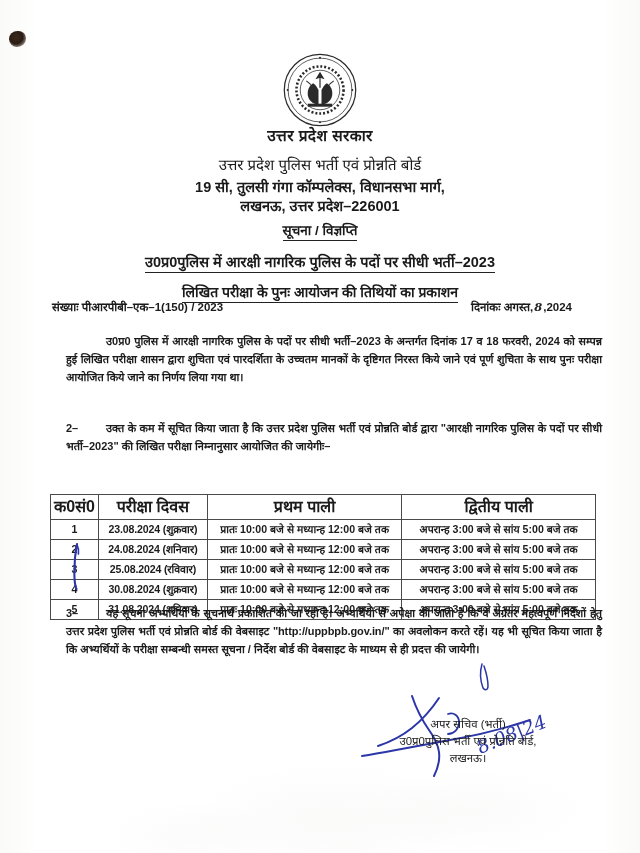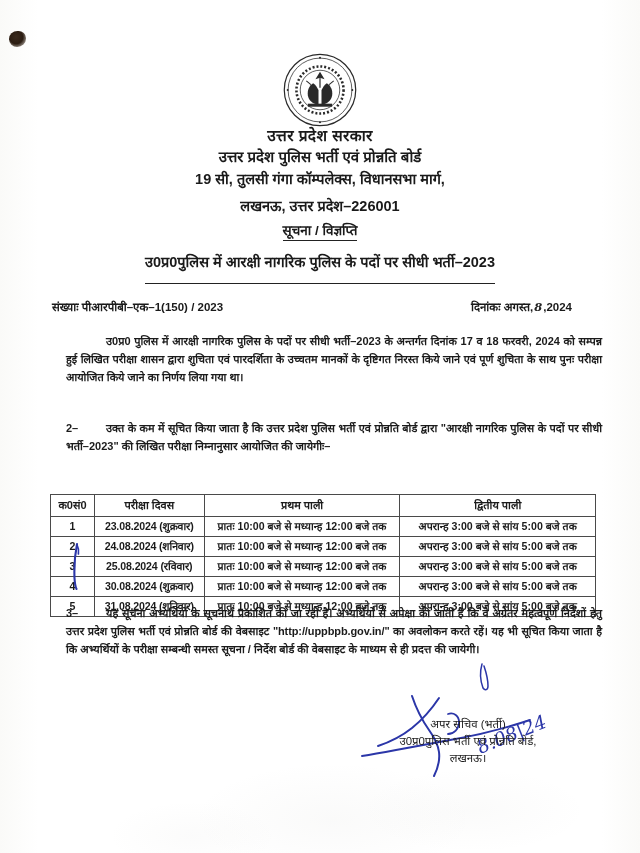--- a/index.html
+++ b/index.html
@@ -65,32 +65,32 @@
     text-align: center;
     line-height: 1.34;
   }
   .hdr .l1 {
     font-size: 15.5px;
     font-weight: 700;
     letter-spacing: 0.4px;
   }
   .hdr .l2 {
     font-size: 15px;
-    font-weight: 700;
-    margin-top: 0;
+    font-weight: 400;
+    margin-top: 8px;
   }
   .hdr .l3 {
     font-size: 14.5px;
     font-weight: 700;
     margin-top: 3px;
   }
   .hdr .l4 {
     font-size: 14.5px;
     font-weight: 700;
-    margin-top: 8px;
+    margin-top: 0;
   }
 
   
   .notice-block {
     position: absolute;
     left: 0; right: 0;
     top: 221px;
     text-align: center;
   }
   .notice-kind {
@@ -99,21 +99,21 @@
     display: inline-block;
     border-bottom: 1.4px solid #222;
     padding-bottom: 1px;
   }
   .notice-t1 {
     margin-top: 10px;
     font-size: 14.5px;
     font-weight: 700;
     display: inline-block;
     border-bottom: 1.4px solid #222;
-    padding-bottom: 12px;
+    padding-bottom: 1px;
   }
   .notice-t2 {
     margin-top: 9px;
     font-size: 14px;
     font-weight: 700;
     display: inline-block;
     border-bottom: 1.4px solid #222;
     padding-bottom: 1px;
   }
 
@@ -183,21 +183,21 @@
   }
   table.sched th, table.sched td {
     border: 1px solid #4a4a4a;
     padding: 2px 3px;
     text-align: center;
     white-space: nowrap;
     line-height: 1.25;
   }
   table.sched th {
     font-weight: 700;
-    font-size: 11px;
+    font-size: 16px;
     height: 17px;
   }
   table.sched td { height: 15px; }
   .col-sn  { width: 44px; }
   .col-day { width: 110px; }
   .col-s1  { width: 196px; }
   .col-s2  { width: 196px; }
   .cell-day { letter-spacing: -0.15px; }
 
   
@@ -274,20 +274,21 @@
   <div class="hdr">
     <div class="l1">उत्तर प्रदेश सरकार</div>
     <div class="l2">उत्तर प्रदेश पुलिस भर्ती एवं प्रोन्नति बोर्ड</div>
     <div class="l3">19 सी, तुलसी गंगा कॉम्पलेक्स, विधानसभा मार्ग,</div>
     <div class="l4">लखनऊ, उत्तर प्रदेश–226001</div>
   </div>
 
   <div class="notice-block">
     <div><span class="notice-kind">सूचना / विज्ञप्ति</span></div>
     <div><span class="notice-t1">उ0प्र0पुलिस में आरक्षी नागरिक पुलिस के पदों पर सीधी भर्ती–2023</span></div>
+    <div><span class="notice-t2">लिखित परीक्षा के पुनः आयोजन की तिथियों का प्रकाशन</span></div>
   </div>
 
   <div class="refrow">
     <div class="ref-line">
       <span>संख्याः</span>
       <span>पीआरपीबी–एक–1(150) / 2023</span>
     </div>
     <div class="date-line">
       <span>दिनांकः</span>
       <span>अगस्त,</span><span class="ink-date">8</span><span>,2024</span>

